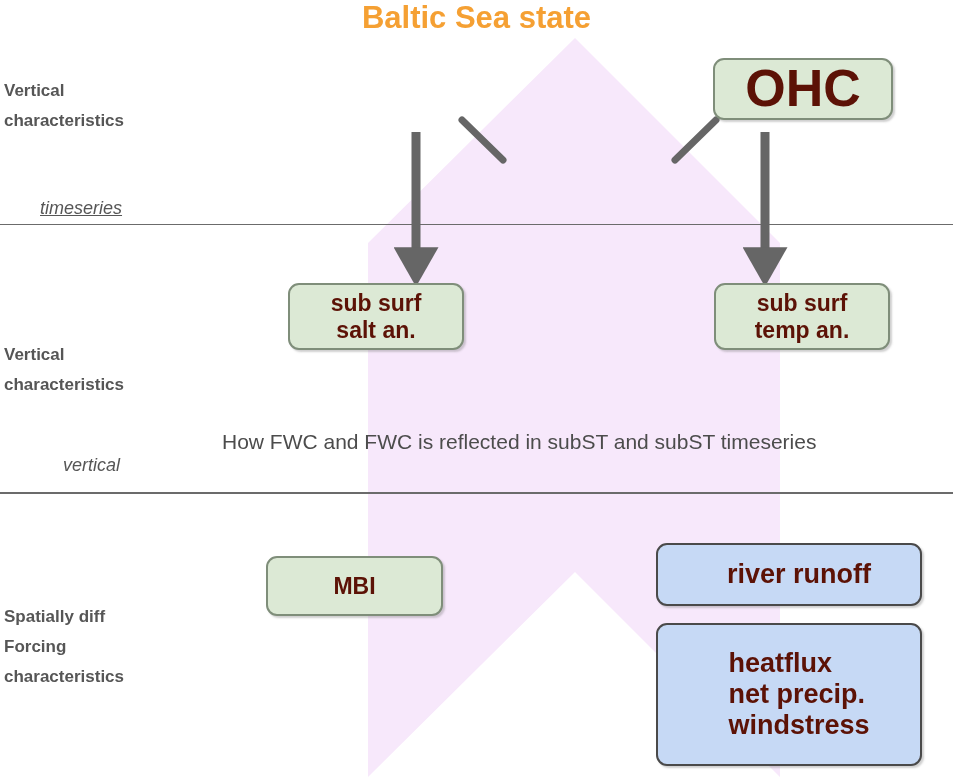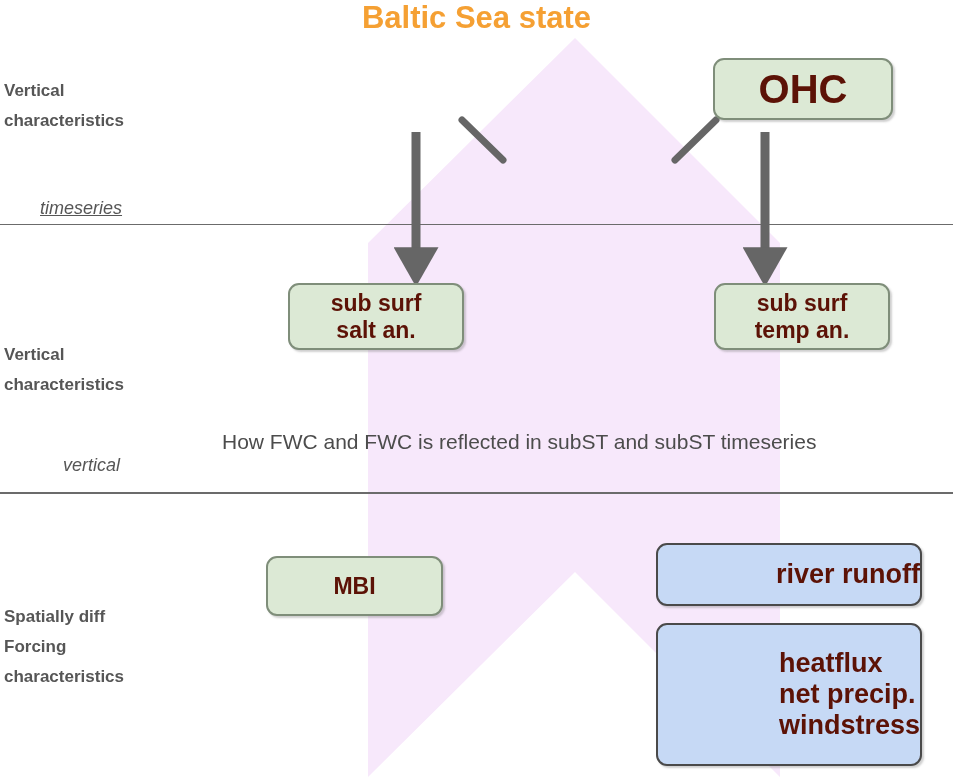--- a/index.html
+++ b/index.html
@@ -116,28 +116,28 @@
   }
   .node.green {
     background: #DCE9D5;
     border: 2px solid #7F8E7A;
   }
   .node.blue {
     background: #C6D9F5;
     border: 2px solid #4A4A4A;
   }
   .node.center  { align-items: center; text-align: center; }
-  .node.leftal  { align-items: flex-end; text-align: left; padding-left: 20px; }
+  .node.leftal  { align-items: center; text-align: left; padding-left: 20px; }
 
   
   #node-fwc       { left: 286px; top: 58px;  width: 177px; height: 62px;  }
   #node-fwc .main { font-size: 40px; }
 
   #node-ohc       { left: 713px; top: 58px;  width: 180px; height: 62px;  }
-  #node-ohc .main { font-size: 40px; }
+  #node-ohc .main { font-size: 52px; }
 
   #node-ice       { left: 499px; top: 124px; width: 179px; height: 68px;  }
   #node-ice .main { font-size: 21px; }
 
   #node-subss       { left: 288px; top: 283px; width: 176px; height: 67px; }
   #node-subss .main { font-size: 23px; }
 
   #node-subst       { left: 714px; top: 283px; width: 176px; height: 67px; }
   #node-subst .main { font-size: 23px; }
 

